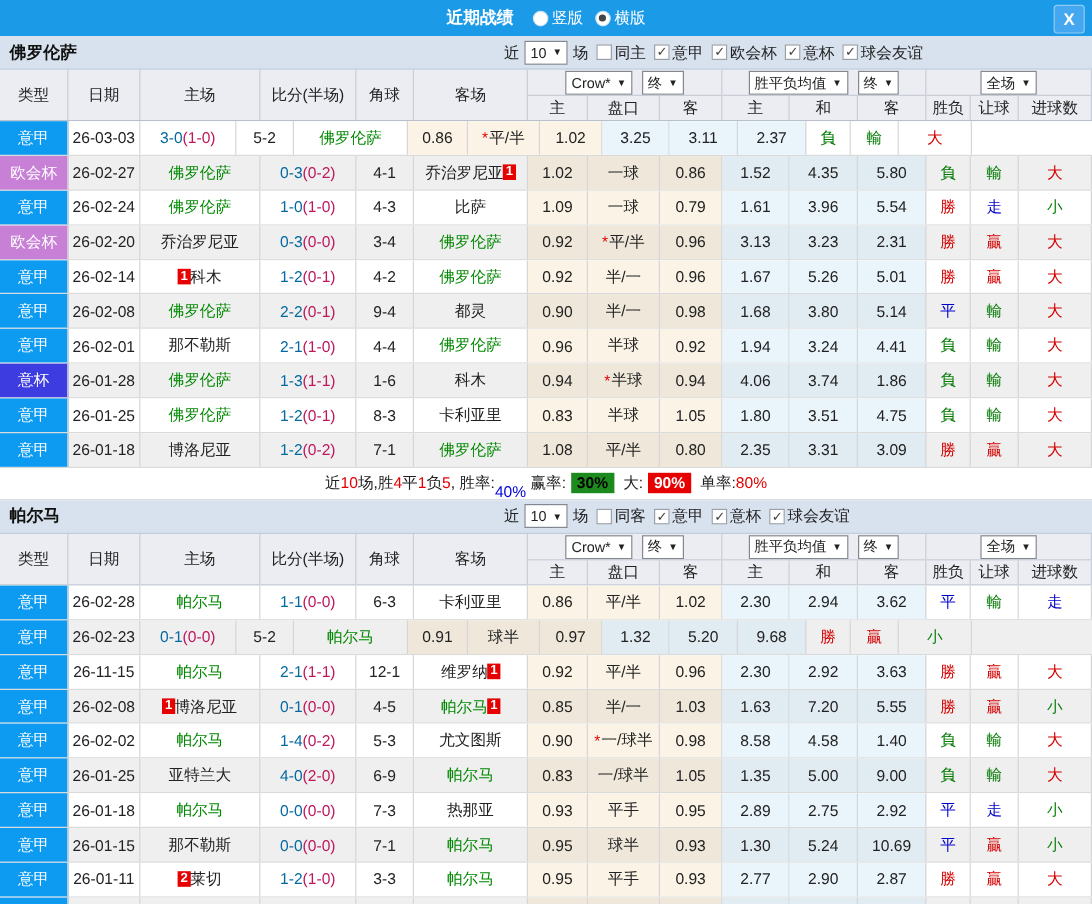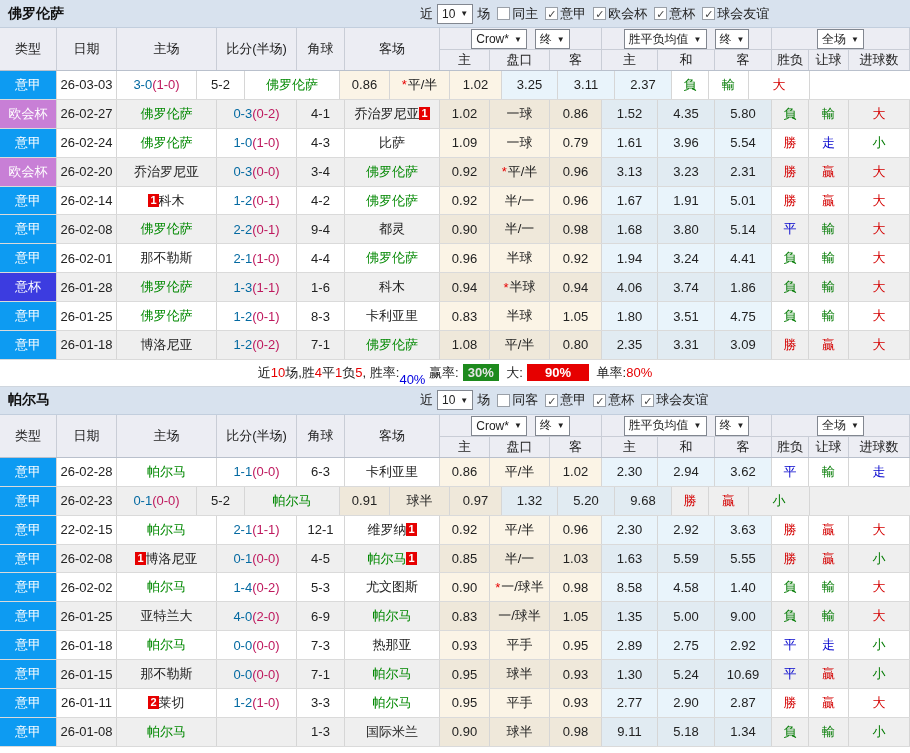--- a/index.html
+++ b/index.html
@@ -59,28 +59,40 @@
   .res-r{color:#d40000;}
   .res-g{color:#007a00;}
   .res-b{color:#0000cc;}
 
   
   .summary{height:26px;display:flex;align-items:center;justify-content:center;font-size:13px;border-bottom:1px solid #cfd6de;background:#fff;}
   .summary span{white-space:pre;}
   .sum-k{color:#222;}
   .sum-r{color:#e60000;}
   .sum-b{color:#0000e0;margin-top:14px;}
-  .sum-gbox{background:#1d8a1d;color:#e5e5e5;padding:1px 5px;margin:0 4px;font-weight:bold;}
-  .sum-rbox{background:#e60000;color:#fff;padding:1px 18px;margin:0 4px;font-weight:bold;}
+  .sum-gbox{background:#1d8a1d;color:#000000;padding:1px 5px;margin:0 4px;font-weight:bold;}
+  .sum-rbox{background:#e60000;color:#fff;padding:1px 5px;margin:0 4px;font-weight:bold;}
 </style>
 </head>
 <body>
 
 <div class="popup">
 
+  <div class="titlebar">
+    <span class="title">近期战绩</span>
+    <span class="radio">
+      <span class="radio-dot"></span>
+      <span>竖版</span>
+    </span>
+    <span class="radio">
+      <span class="radio-dot checked"></span>
+      <span>横版</span>
+    </span>
+    <span class="close">X</span>
+  </div>
 
   <div class="section">
     <div class="filterbar">
       <span class="team-name">佛罗伦萨</span>
       <div class="filters">
         <span>近</span>
         <span class="dd">
             <span>10</span>
             <span class="arrow">▼</span>
           </span>
@@ -281,21 +293,21 @@
           <div class="cell c5">4-2</div>
           <div class="cell c6">
             <span class="green">佛罗伦萨</span>
           </div>
           <div class="cell c7 warm">0.92</div>
           <div class="cell c8 warm">
             <span>半/一</span>
           </div>
           <div class="cell c9 warm">0.96</div>
           <div class="cell c10 cool">1.67</div>
-          <div class="cell c11 cool">1.91</div>
+          <div class="cell c11 cool">5.26</div>
           <div class="cell c12 cool">5.01</div>
           <div class="cell c13 res-r">勝</div>
           <div class="cell c14 res-r">贏</div>
           <div class="cell c15 res-r">大</div>
         </div>
         <div class="row">
           <div class="cell c1 type blue">意甲</div>
           <div class="cell c2">26-02-08</div>
           <div class="cell c3">
             <span class="green">佛罗伦萨</span>
@@ -574,21 +586,21 @@
           <div class="cell c9 warm">0.97</div>
           <div class="cell c10 cool">1.32</div>
           <div class="cell c11 cool">5.20</div>
           <div class="cell c12 cool">9.68</div>
           <div class="cell c13 res-r">勝</div>
           <div class="cell c14 res-r">贏</div>
           <div class="cell c15 res-g">小</div>
         </div>
         <div class="row">
           <div class="cell c1 type blue">意甲</div>
-          <div class="cell c2">22-02-15</div>
+          <div class="cell c2">26-11-15</div>
           <div class="cell c3">
             <span class="green">帕尔马</span>
           </div>
           <div class="cell c4">
             <span class="score">2-1</span>
             <span class="half">(1-1)</span>
           </div>
           <div class="cell c5">12-1</div>
           <div class="cell c6">
             <span class="">维罗纳</span>
@@ -621,21 +633,21 @@
           <div class="cell c6">
             <span class="green">帕尔马</span>
             <span class="badge">1</span>
           </div>
           <div class="cell c7 warm">0.85</div>
           <div class="cell c8 warm">
             <span>半/一</span>
           </div>
           <div class="cell c9 warm">1.03</div>
           <div class="cell c10 cool">1.63</div>
-          <div class="cell c11 cool">5.59</div>
+          <div class="cell c11 cool">7.20</div>
           <div class="cell c12 cool">5.55</div>
           <div class="cell c13 res-r">勝</div>
           <div class="cell c14 res-r">贏</div>
           <div class="cell c15 res-g">小</div>
         </div>
         <div class="row">
           <div class="cell c1 type blue">意甲</div>
           <div class="cell c2">26-02-02</div>
           <div class="cell c3">
             <span class="green">帕尔马</span>

